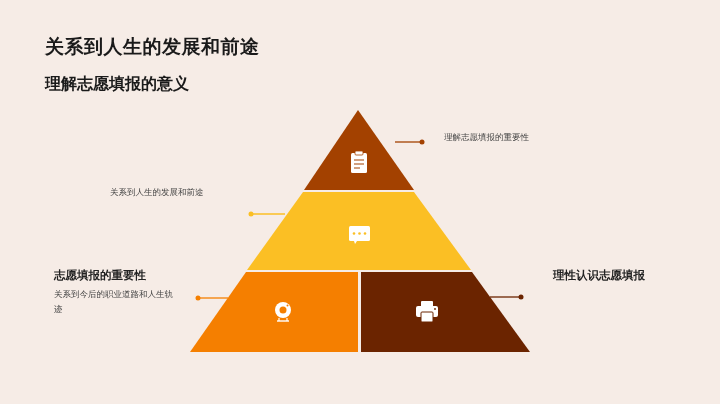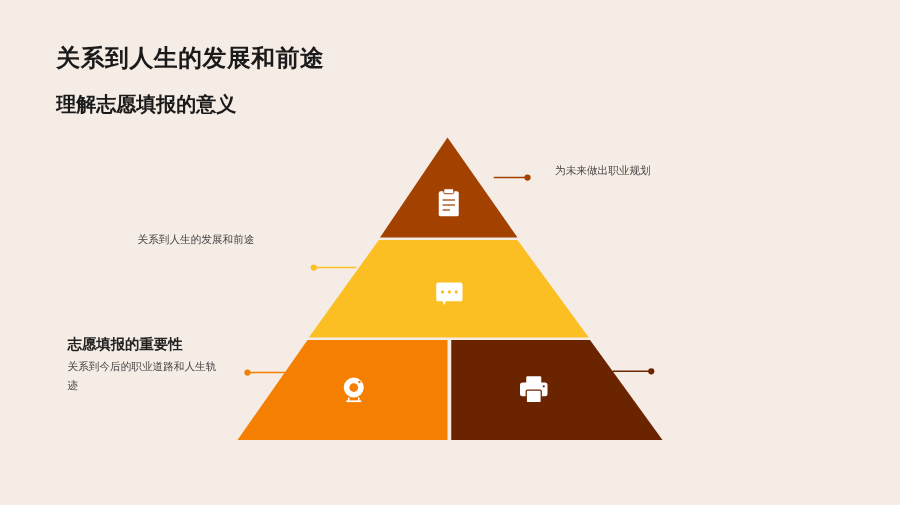--- a/index.html
+++ b/index.html
@@ -72,26 +72,27 @@
 
   <g>
     <rect x="421" y="301" width="12" height="6" rx="1" fill="#ffffff"></rect>
     <rect x="416" y="306" width="22" height="11" rx="2" fill="#ffffff"></rect>
     <rect x="421" y="312" width="12" height="10" rx="1" fill="#ffffff" stroke="#6b2400" stroke-width="1"></rect>
     <circle cx="435" cy="309" r="0.9" fill="#6b2400"></circle>
   </g>
 </svg>
 
 <div class="label" style="left:444px; top:124px;">
-  <div class="d" style="margin-top:6px;">为未来做出职业规划</div>
+  <div class="d" style="margin-top:6px;">理解志愿填报的重要性</div>
 </div>
 
 <div class="label" style="left:110px; top:181px;">
   <div class="d" style="margin-top:4px;">关系到人生的发展和前途</div>
 </div>
 
 <div class="label" style="left:54px; top:268px; width:124px;">
   <div class="h">志愿填报的重要性</div>
   <div class="d" style="margin-top:4px;">关系到今后的职业道路和人生轨迹</div>
 </div>
 
 <div class="label" style="left:553px; top:268px;">
+  <div class="h">理性认识志愿填报</div>
 </div>
 
 </body></html>

